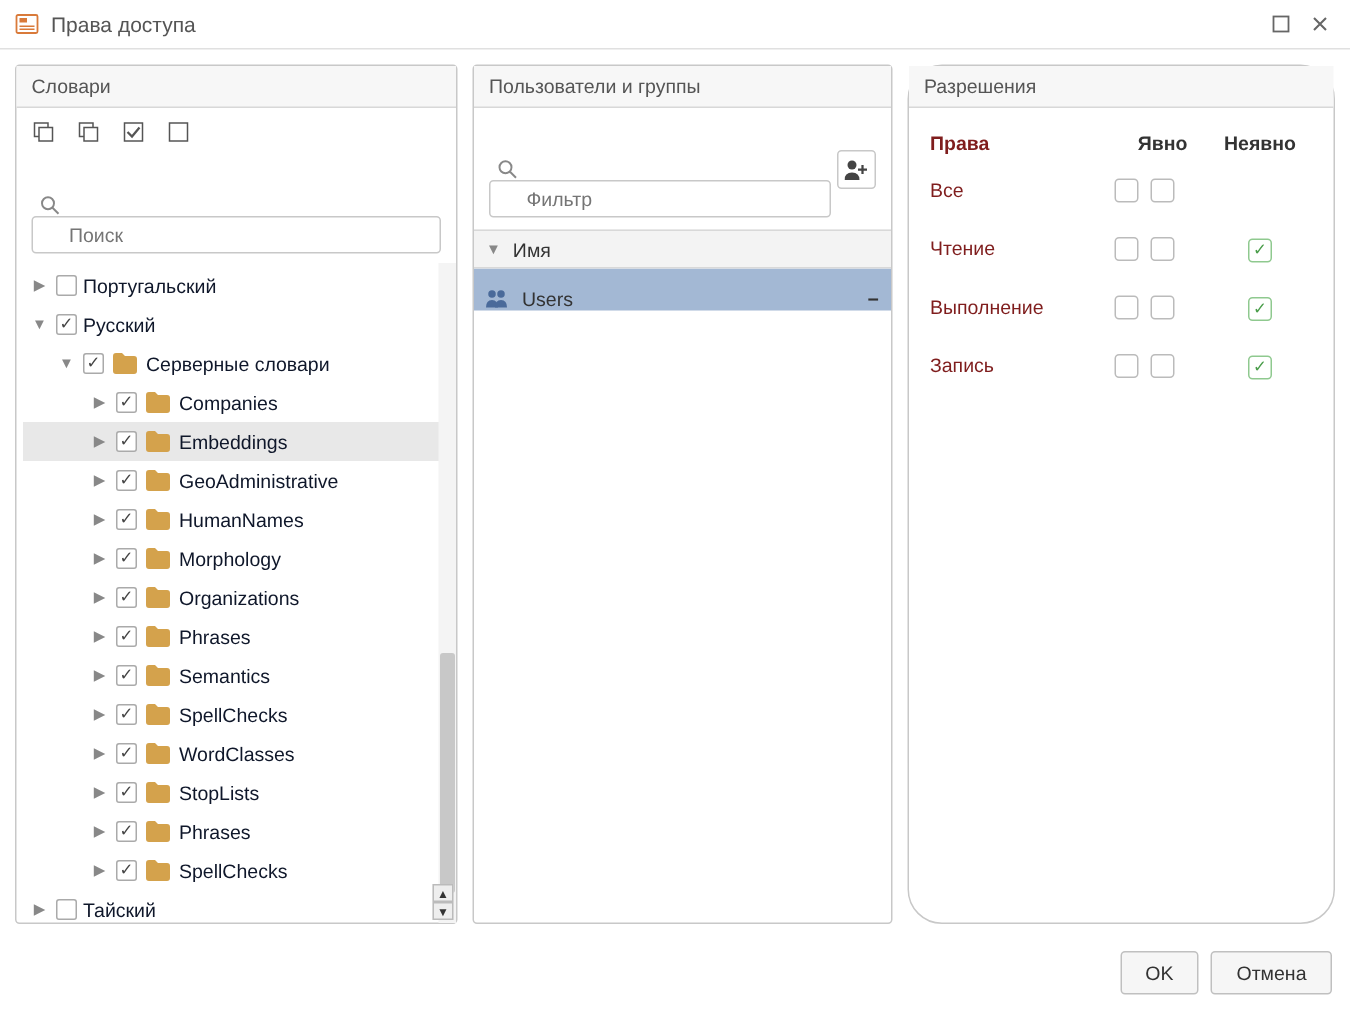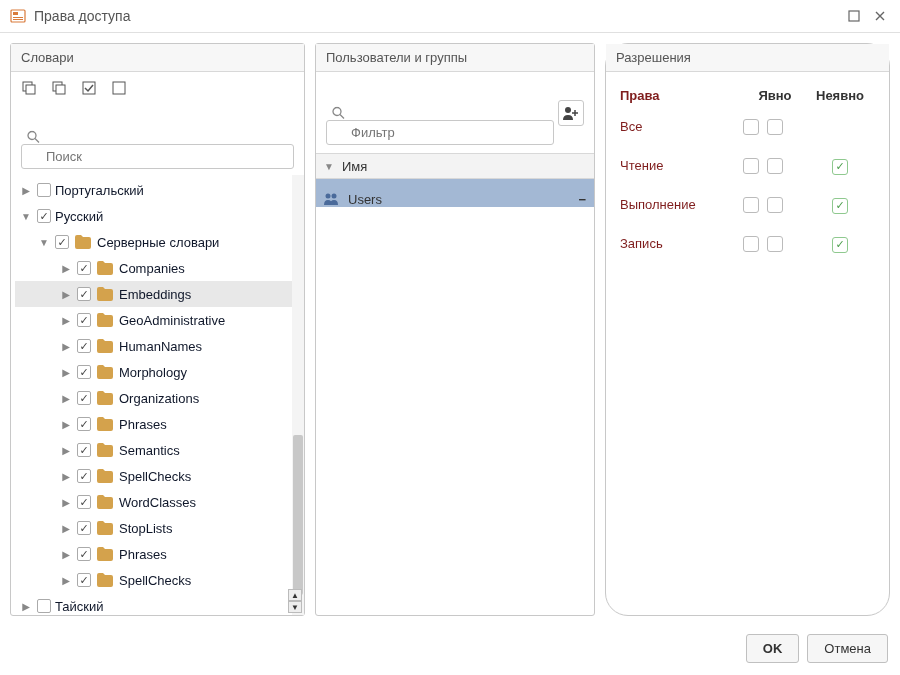--- a/index.html
+++ b/index.html
@@ -47,21 +47,21 @@
 .perm-row { display: flex; align-items: flex-start; padding: 10px 0; gap: 12px; }
 .perm-col1 { flex: 1; color: #7f1d1d; }
 .perm-col2 { width: 60px; text-align: center; }
 .perm-col3 { width: 70px; text-align: center; }
 .perm-cb { width: 16px; height: 16px; border: 1px solid #bbb; border-radius: 3px; display: inline-flex; align-items: center; justify-content: center; background: #fff; }
 .perm-cb + .perm-cb { margin-left: 8px; }
 .perm-impl { width: 16px; height: 16px; border: 1px solid #8fc98f; border-radius: 3px; display: inline-flex; align-items: center; justify-content: center; color: #4a9d4a; background: #fff; }
 .perm-impl::after { content: "✓"; font-size: 11px; }
 .footer { display: flex; justify-content: flex-end; gap: 8px; padding: 8px 12px 12px 12px; }
 .btn { padding: 6px 16px; border: 1px solid #c0c0c0; border-radius: 3px; background: #f6f6f6; cursor: pointer; font-size: 13px; color: #333; }
-.btn.primary { font-weight: bold; }
+.btn.primary { font-weight: normal; }
 .scroll-btns { position: absolute; right: 2px; bottom: 2px; display: flex; flex-direction: column; }
 .scroll-btns div { width: 14px; height: 12px; border: 1px solid #bbb; background: #eee; font-size: 8px; display: flex; align-items: center; justify-content: center; cursor: pointer; }
 svg { display: block; }
 .vtrack { position: absolute; right: 0; top: 0; bottom: 0; width: 12px; background: #f4f4f4; }
 .vthumb { position: absolute; left: 1px; right: 1px; background: #c8c8c8; border-radius: 2px; }
 </style>
 </head>
 <body>
 
 <div class="window">

